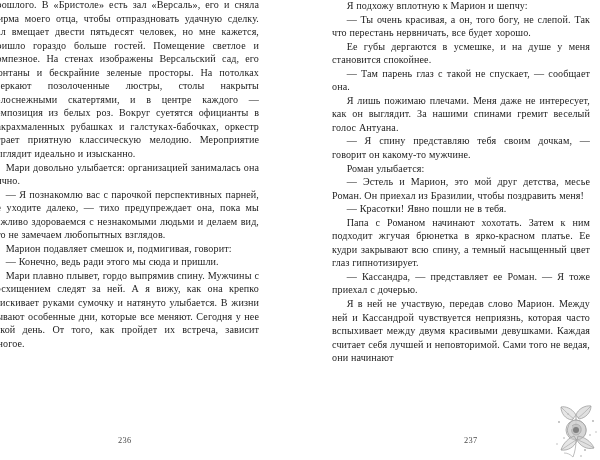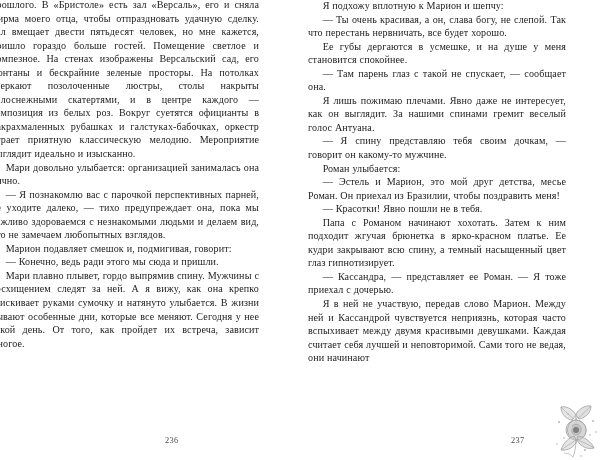--- a/index.html
+++ b/index.html
@@ -19,21 +19,21 @@
     width: 600px;
     height: 460px;
     background: #ffffff;
   }
   .page {
     position: absolute;
     top: 0;
     height: 460px;
   }
   .page.left  { left: 0px;   width: 259px; }
-  .page.right { left: 308px; width: 258px; font-family: Liberation Serif, serif; }
+  .page.right { left: 332px; width: 258px; font-family: Liberation Serif, serif; }
 
   .textblock {
     position: absolute;
     top: -2px;
     left: 0;
     width: 100%;
     font-size: 10.1px;
     line-height: 13.55px;
     text-align: justify;
     text-justify: inter-word;
@@ -52,21 +52,20 @@
   .textblock p.noindent { text-indent: 0; }
   
   .page.left .textblock { margin-left: -9px; width: calc(100% + 9px); }
 
   .folio {
     position: absolute;
     font-size: 8.4px;
     color: #4a4a4a;
     letter-spacing: 0.04em;
     font-family: "Liberation Serif", "DejaVu Serif", serif;
-    margin-left: 47px;
   }
   .folio.left-folio  { left: 118px; top: 436px; }
   .folio.right-folio { left: 464px; top: 436px; }
 
   .ornament {
     position: absolute;
     left: 552px;
     top: 402px;
     width: 48px;
     height: 58px;
@@ -86,24 +85,24 @@
       <p>— Я познакомлю вас с парочкой перспективных парней, не уходите далеко, — тихо предупреждает она, пока мы вежливо здороваемся с незнакомыми людьми и делаем вид, что не замечаем любопытных взглядов.</p>
       <p>Марион подавляет смешок и, подмигивая, говорит:</p>
       <p>— Конечно, ведь ради этого мы сюда и пришли.</p>
       <p>Мари плавно плывет, гордо выпрямив спину. Мужчины с восхищением следят за ней. А я вижу, как она крепко стискивает руками сумочку и натянуто улыбается. В жизни бывают особенные дни, которые все меняют. Сегодня у нее такой день. От того, как пройдет их встреча, зависит многое.</p>
     </div>
   </div>
 
   <div class="page right">
     <div class="textblock">
       <p>Я подхожу вплотную к Марион и шепчу:</p>
-      <p>— Ты очень красивая, а он, слава богу, не слепой. Так что перестань нервничать, все будет хорошо.</p>
+      <p>— Ты очень красивая, а он, того богу, не слепой. Так что перестань нервничать, все будет хорошо.</p>
       <p>Ее губы дергаются в усмешке, и на душе у меня становится спокойнее.</p>
       <p>— Там парень глаз с такой не спускает, — сообщает она.</p>
-      <p>Я лишь пожимаю плечами. Явно даже не интересует, как он выглядит. За нашими спинами гремит веселый голос Антуана.</p>
+      <p>Я лишь пожимаю плечами. Меня даже не интересует, как он выглядит. За нашими спинами гремит веселый голос Антуана.</p>
       <p>— Я спину представляю тебя своим дочкам, — говорит он какому-то мужчине.</p>
       <p>Роман улыбается:</p>
       <p>— Эстель и Марион, это мой друг детства, месье Роман. Он приехал из Бразилии, чтобы поздравить меня!</p>
       <p>— Красотки! Явно пошли не в тебя.</p>
       <p>Папа с Романом начинают хохотать. Затем к ним подходит жгучая брюнетка в ярко-красном платье. Ее кудри закрывают всю спину, а темный насыщенный цвет глаз гипнотизирует.</p>
       <p>— Кассандра, — представляет ее Роман. — Я тоже приехал с дочерью.</p>
       <p>Я в ней не участвую, передав слово Марион. Между ней и Кассандрой чувствуется неприязнь, которая часто вспыхивает между двумя красивыми девушками. Каждая считает себя лучшей и неповторимой. Сами того не ведая, они начинают</p>
     </div>
   </div>
 

